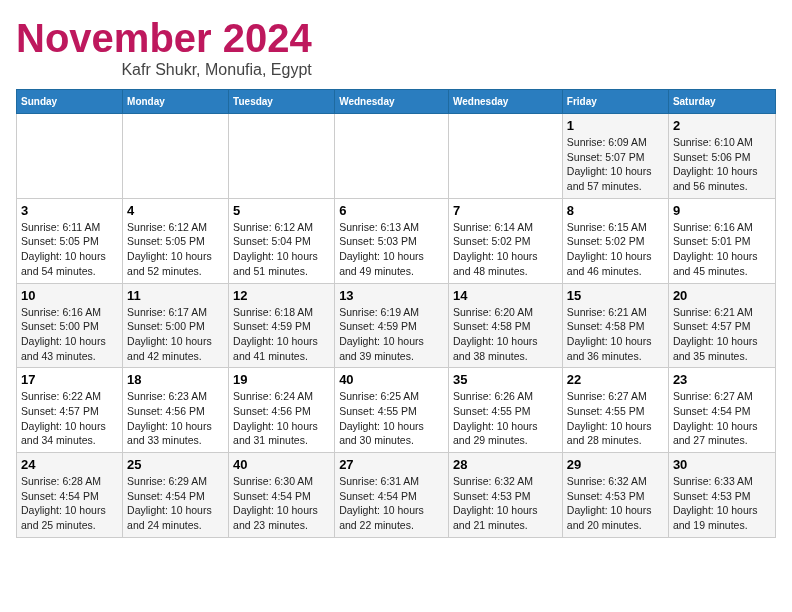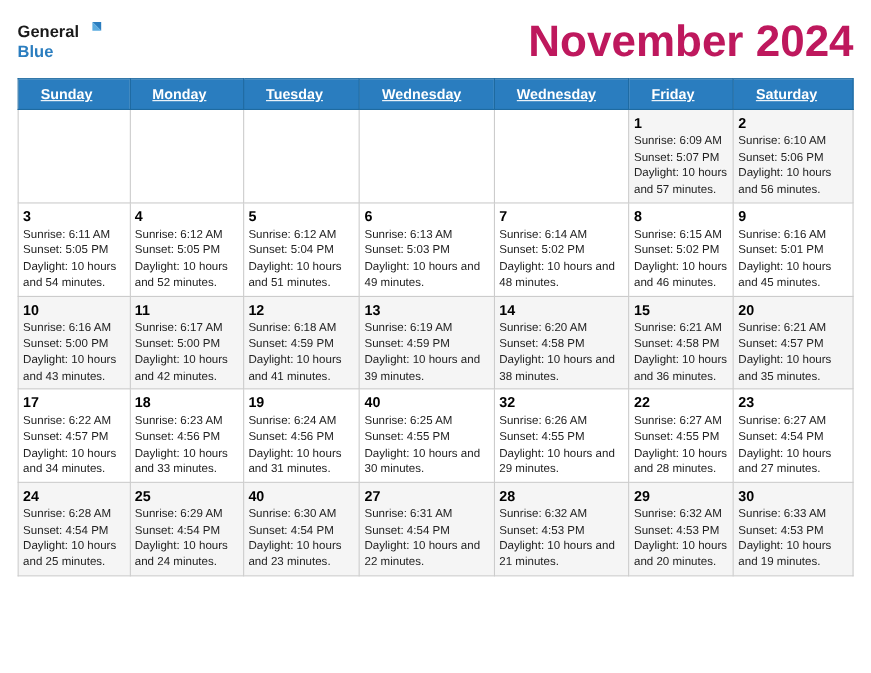--- a/index.html
+++ b/index.html
@@ -34,26 +34,25 @@
       color: #444;
     }
     .calendar-table {
       width: 100%;
       border-collapse: collapse;
       font-size: 11px;
     }
     .calendar-table thead tr th {
       background-color: #2a7dbf;
       color: #fff;
-      padding: 6px 20px;
+      padding: 6px 4px;
       text-align: left;
-      font-size: 13px;
+      font-size: 10px;
       font-weight: bold;
       border: 1px solid #1e6aa0;
-      text-decoration: underline;
     }
     .calendar-table tbody tr td {
       border: 1px solid #ccc;
       vertical-align: top;
       padding: 4px 4px;
       min-height: 70px;
       height: 75px;
       background: #fff;
     }
     .calendar-table tbody tr:nth-child(odd) td {
@@ -74,30 +73,23 @@
       line-height: 1.4;
     }
     .empty-cell {
       background: #fff !important;
     }
   </style>
 </head>
 <body>
 
 <div class="header-area">
-  <div class="logo">
-  <svg width="80" height="44" viewBox="0 0 80 44" xmlns="http://www.w3.org/2000/svg">
-    <text x="0" y="18" font-family="Arial" font-size="15" font-weight="bold" fill="#1a1a1a">General</text>
-    <text x="0" y="36" font-family="Arial" font-size="15" font-weight="bold" fill="#2a7dbf">Blue</text>
-    <polygon points="68,4 76,12 76,4" fill="#2a7dbf"></polygon>
-    <polygon points="68,4 76,12 68,12" fill="#5aabdf"></polygon>
-  </svg>
-</div>
   <div class="title-area">
     <div class="month-title">November 2024</div>
+    <div class="location-subtitle">Kafr Shukr, Monufia, Egypt</div>
   </div>
 </div>
 
 <table class="calendar-table">
   <thead>
     <tr>
     <th>Sunday</th>
         <th>Monday</th>
         <th>Tuesday</th>
         <th>Wednesday</th>
@@ -193,21 +185,21 @@
         </td>
         <td>
           <span class="day-number">19</span>
           <div class="day-info">Sunrise: 6:24 AM<br>Sunset: 4:56 PM<br>Daylight: 10 hours and 31 minutes.</div>
         </td>
         <td>
           <span class="day-number">40</span>
           <div class="day-info">Sunrise: 6:25 AM<br>Sunset: 4:55 PM<br>Daylight: 10 hours and 30 minutes.</div>
         </td>
         <td>
-          <span class="day-number">32</span>
+          <span class="day-number">35</span>
           <div class="day-info">Sunrise: 6:26 AM<br>Sunset: 4:55 PM<br>Daylight: 10 hours and 29 minutes.</div>
         </td>
         <td>
           <span class="day-number">22</span>
           <div class="day-info">Sunrise: 6:27 AM<br>Sunset: 4:55 PM<br>Daylight: 10 hours and 28 minutes.</div>
         </td>
         <td>
           <span class="day-number">23</span>
           <div class="day-info">Sunrise: 6:27 AM<br>Sunset: 4:54 PM<br>Daylight: 10 hours and 27 minutes.</div>
         </td>

